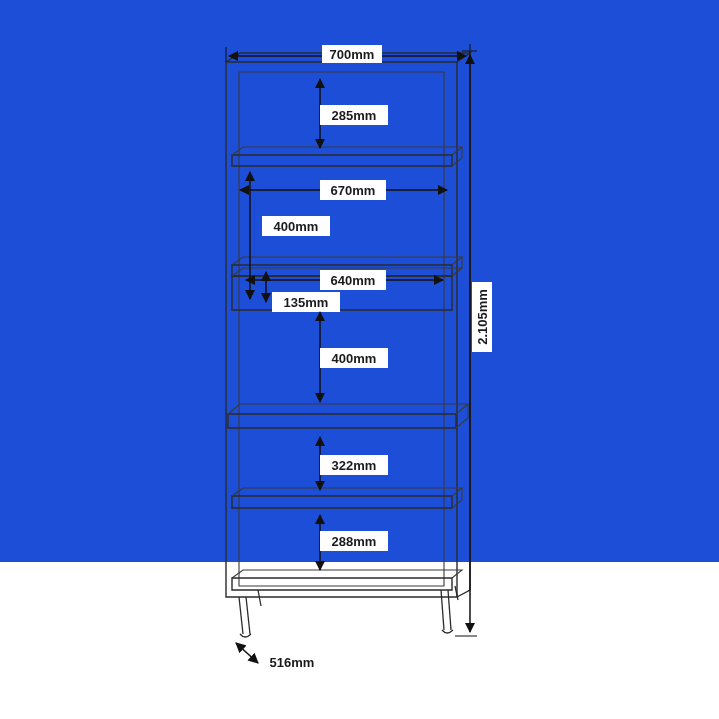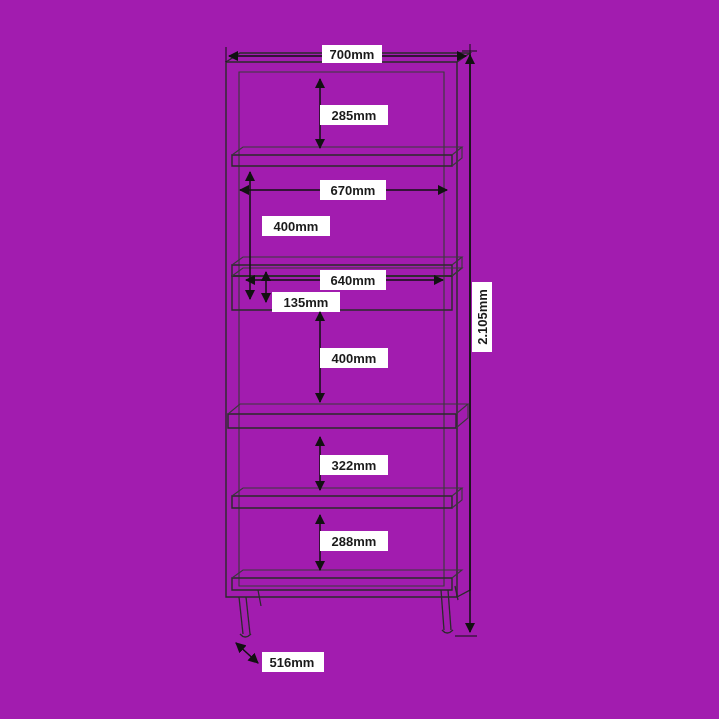--- a/index.html
+++ b/index.html
@@ -9,22 +9,22 @@
   }
   body {
     width: 719px;
     height: 719px;
     overflow: hidden;
     font-family: "Liberation Sans", sans-serif;
   }
   #stage {
     position: relative;
     width: 719px;
-    height: 719px;
-    background: #a21caf;
+    height: 562px;
+    background: #1d4ed8;
   }
   svg#drawing {
     position: absolute;
     left: 0;
     top: 0;
     width: 719px;
     height: 719px;
   }
   .dim-label {
     font-family: "Liberation Sans", sans-serif;

